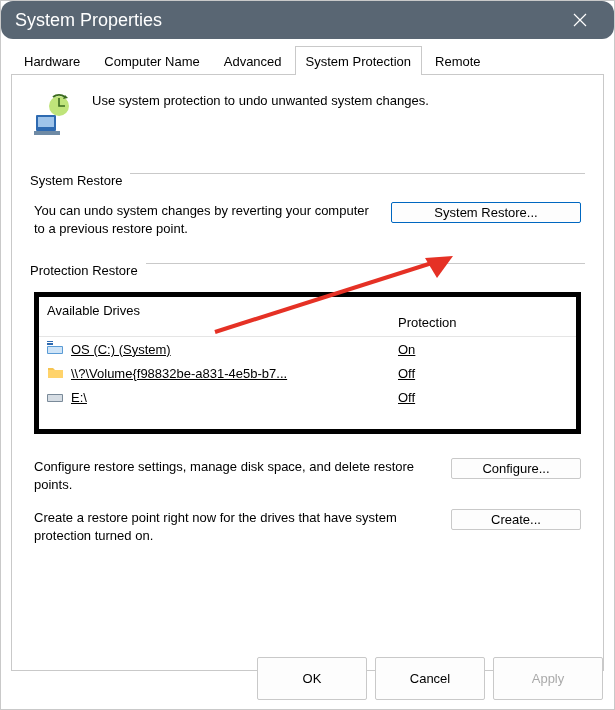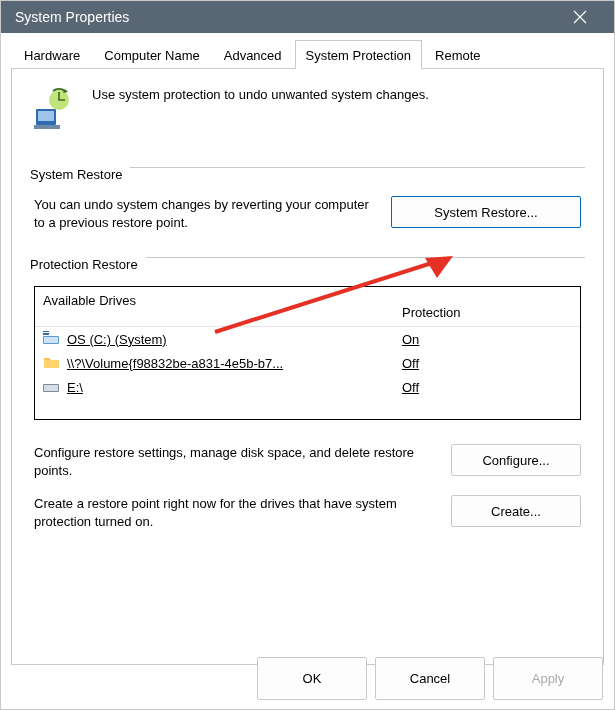--- a/index.html
+++ b/index.html
@@ -14,27 +14,28 @@
     position: relative;
     overflow: hidden;
   }
   .outer {
     border: 1px solid #c9c9c9;
     width: 615px;
     height: 710px;
     background:#fff;
   }
   .titlebar {
-    height: 32px;
+    height: 38px;
     background: #596673;
     color: #fff;
     display: flex;
     align-items: center;
     padding: 0 12px 0 14px;
-    font-size: 14px;
+    font-size: 18px;
+    border-radius: 12px;
   }
   .titlebar .title { flex: 1; }
   .titlebar .close {
     width: 44px;
     height: 36px;
     display:flex;
     align-items:center;
     justify-content:center;
     font-size: 16px;
   }
@@ -89,35 +90,35 @@
   }
   .row {
     display:flex;
     align-items:flex-start;
     gap:18px;
     margin: 0 4px 16px 4px;
   }
   .row .text { flex:1; line-height:1.35; }
   .btn {
     min-width: 130px;
-    height: 32px;
+    height: 21px;
     border: 1px solid #c9c9c9;
     background:#fdfdfd;
     display:flex;
     align-items:center;
     justify-content:center;
     padding: 0 12px;
     font: inherit;
     border-radius:2px;
     cursor: default;
   }
   .btn.highlight { border-color:#0067c0; }
   .btn.disabled { color:#aaa; }
   .table-box {
-    border:1px solid #000000;
+    border:5px solid #000000;
     margin: 0 4px 24px 4px;
   }
   .table-box .thead {
     display:flex;
     padding:6px 8px;
     border-bottom:1px solid #e5e5e5;
   }
   .table-box .thead .c1 { flex:1; }
   .table-box .thead .c2 { width:170px;margin-top:12px; }
   .trow {

